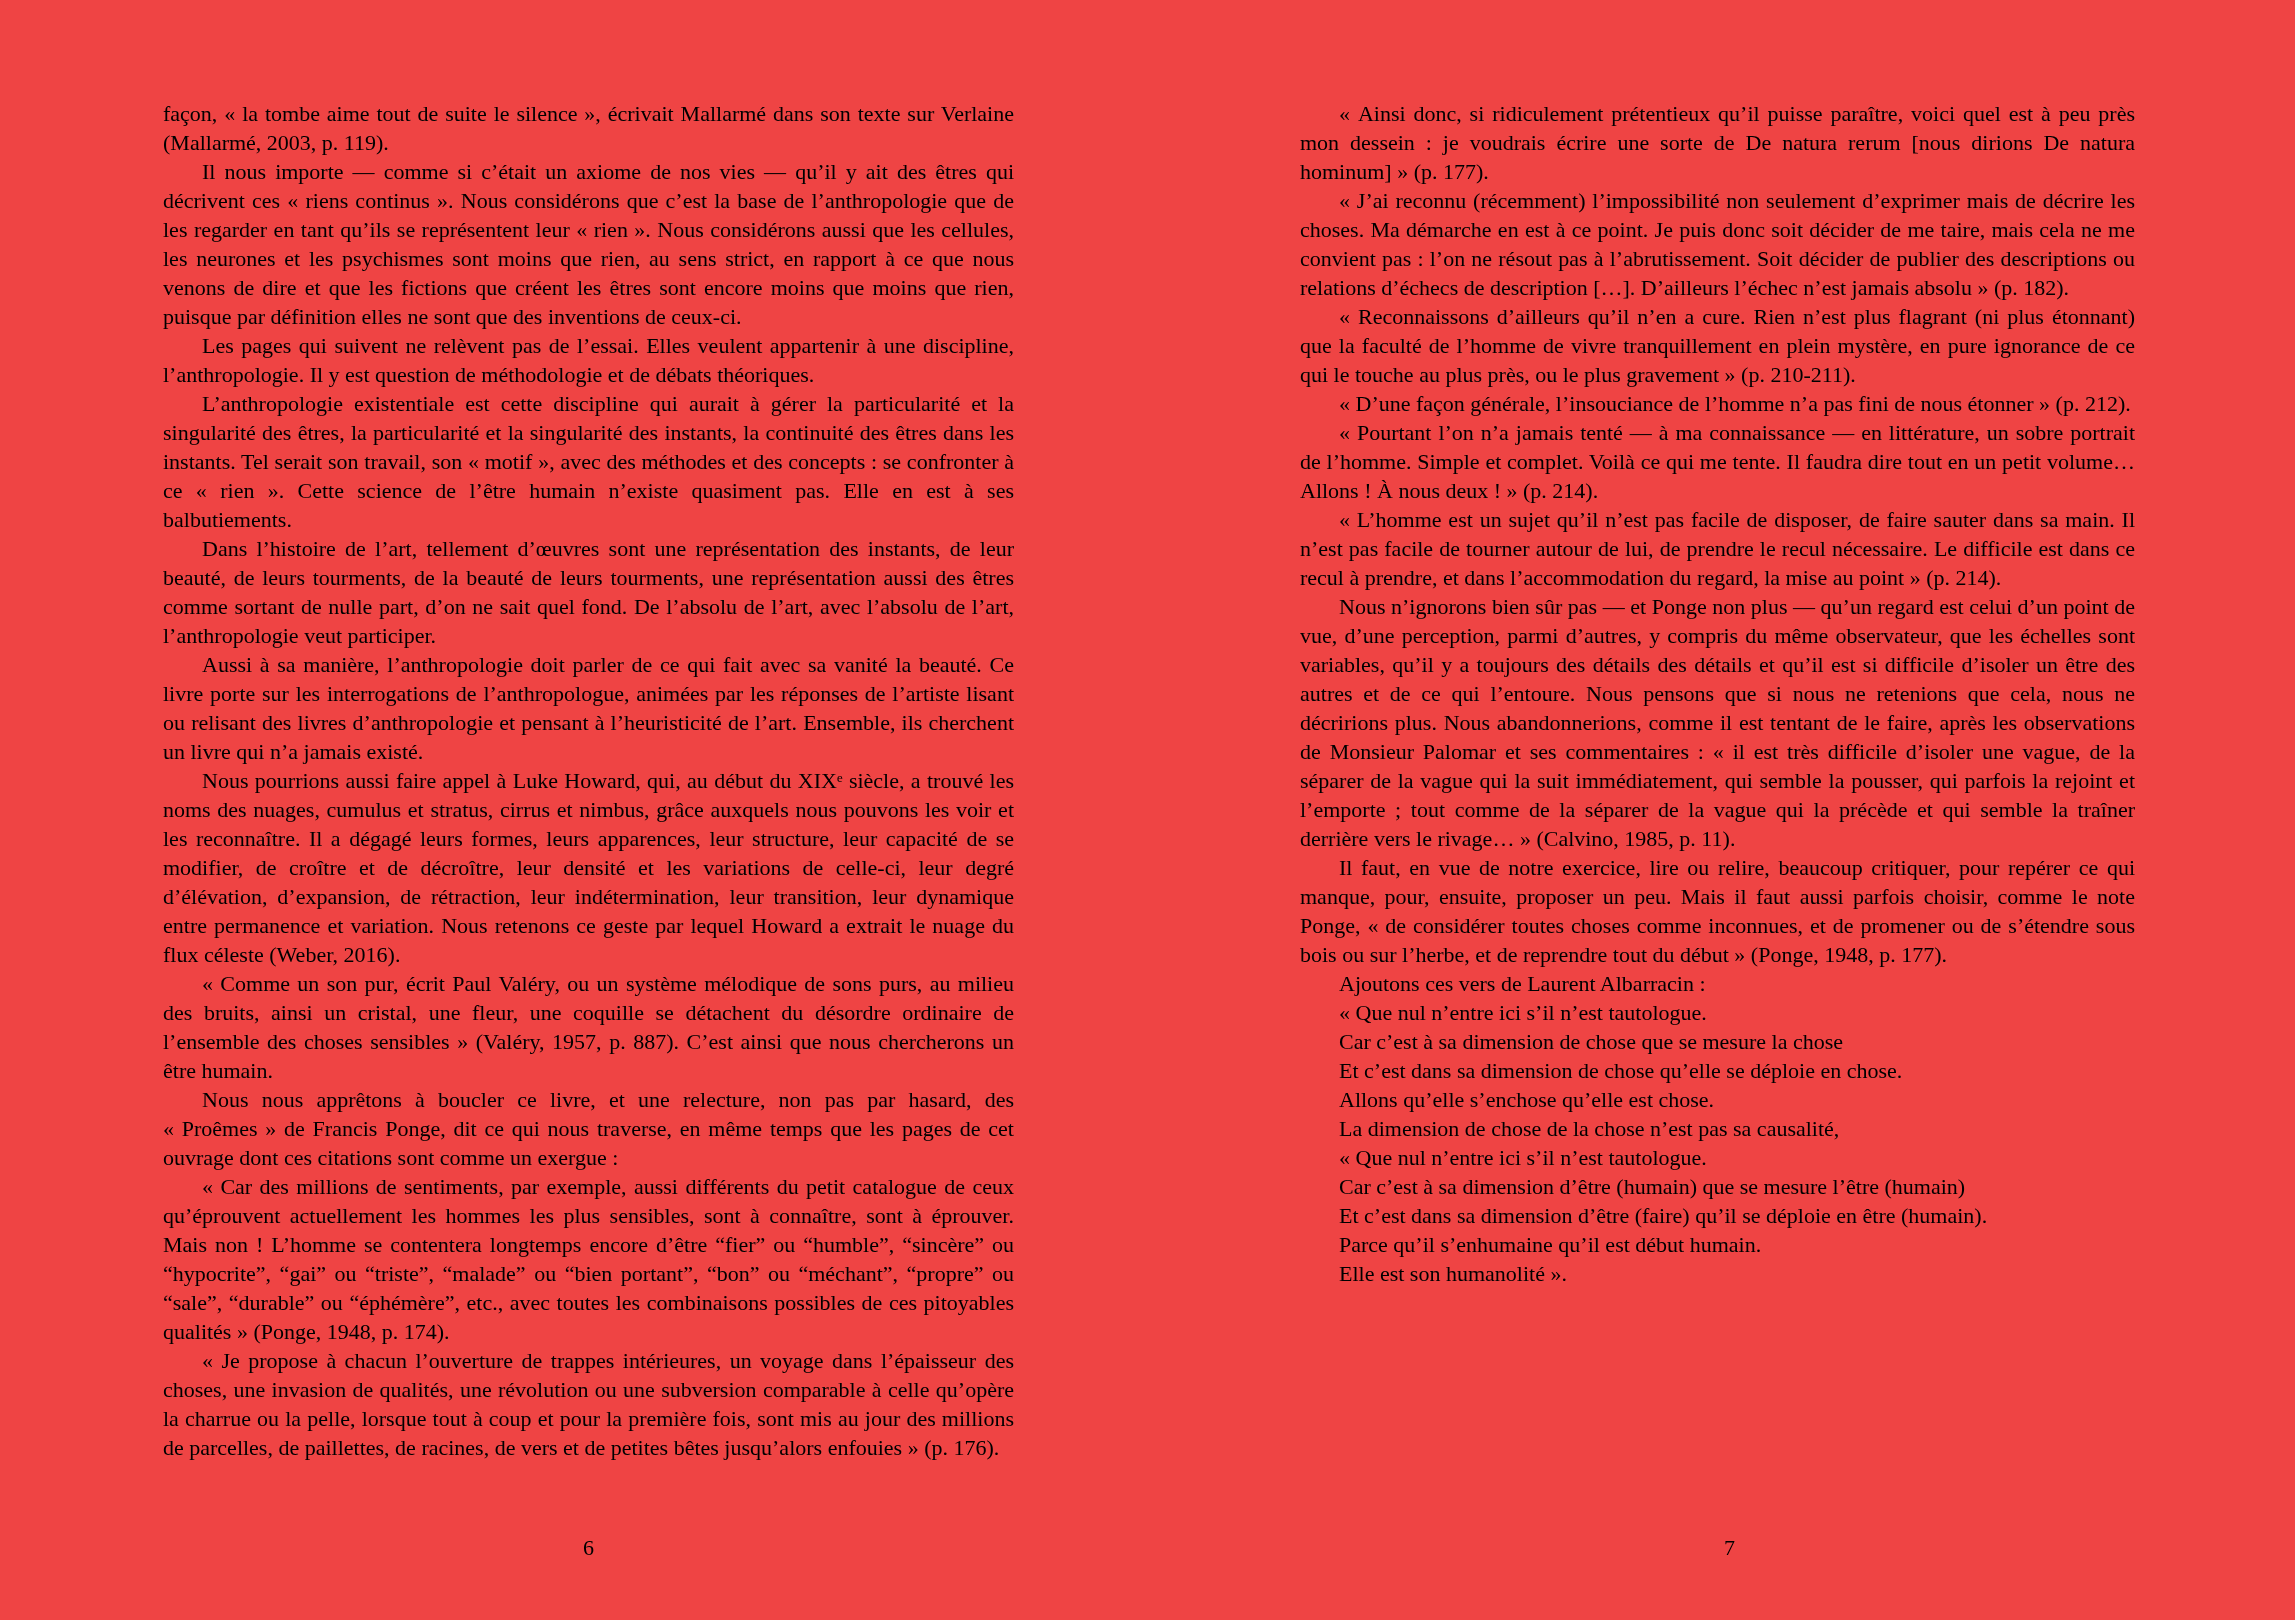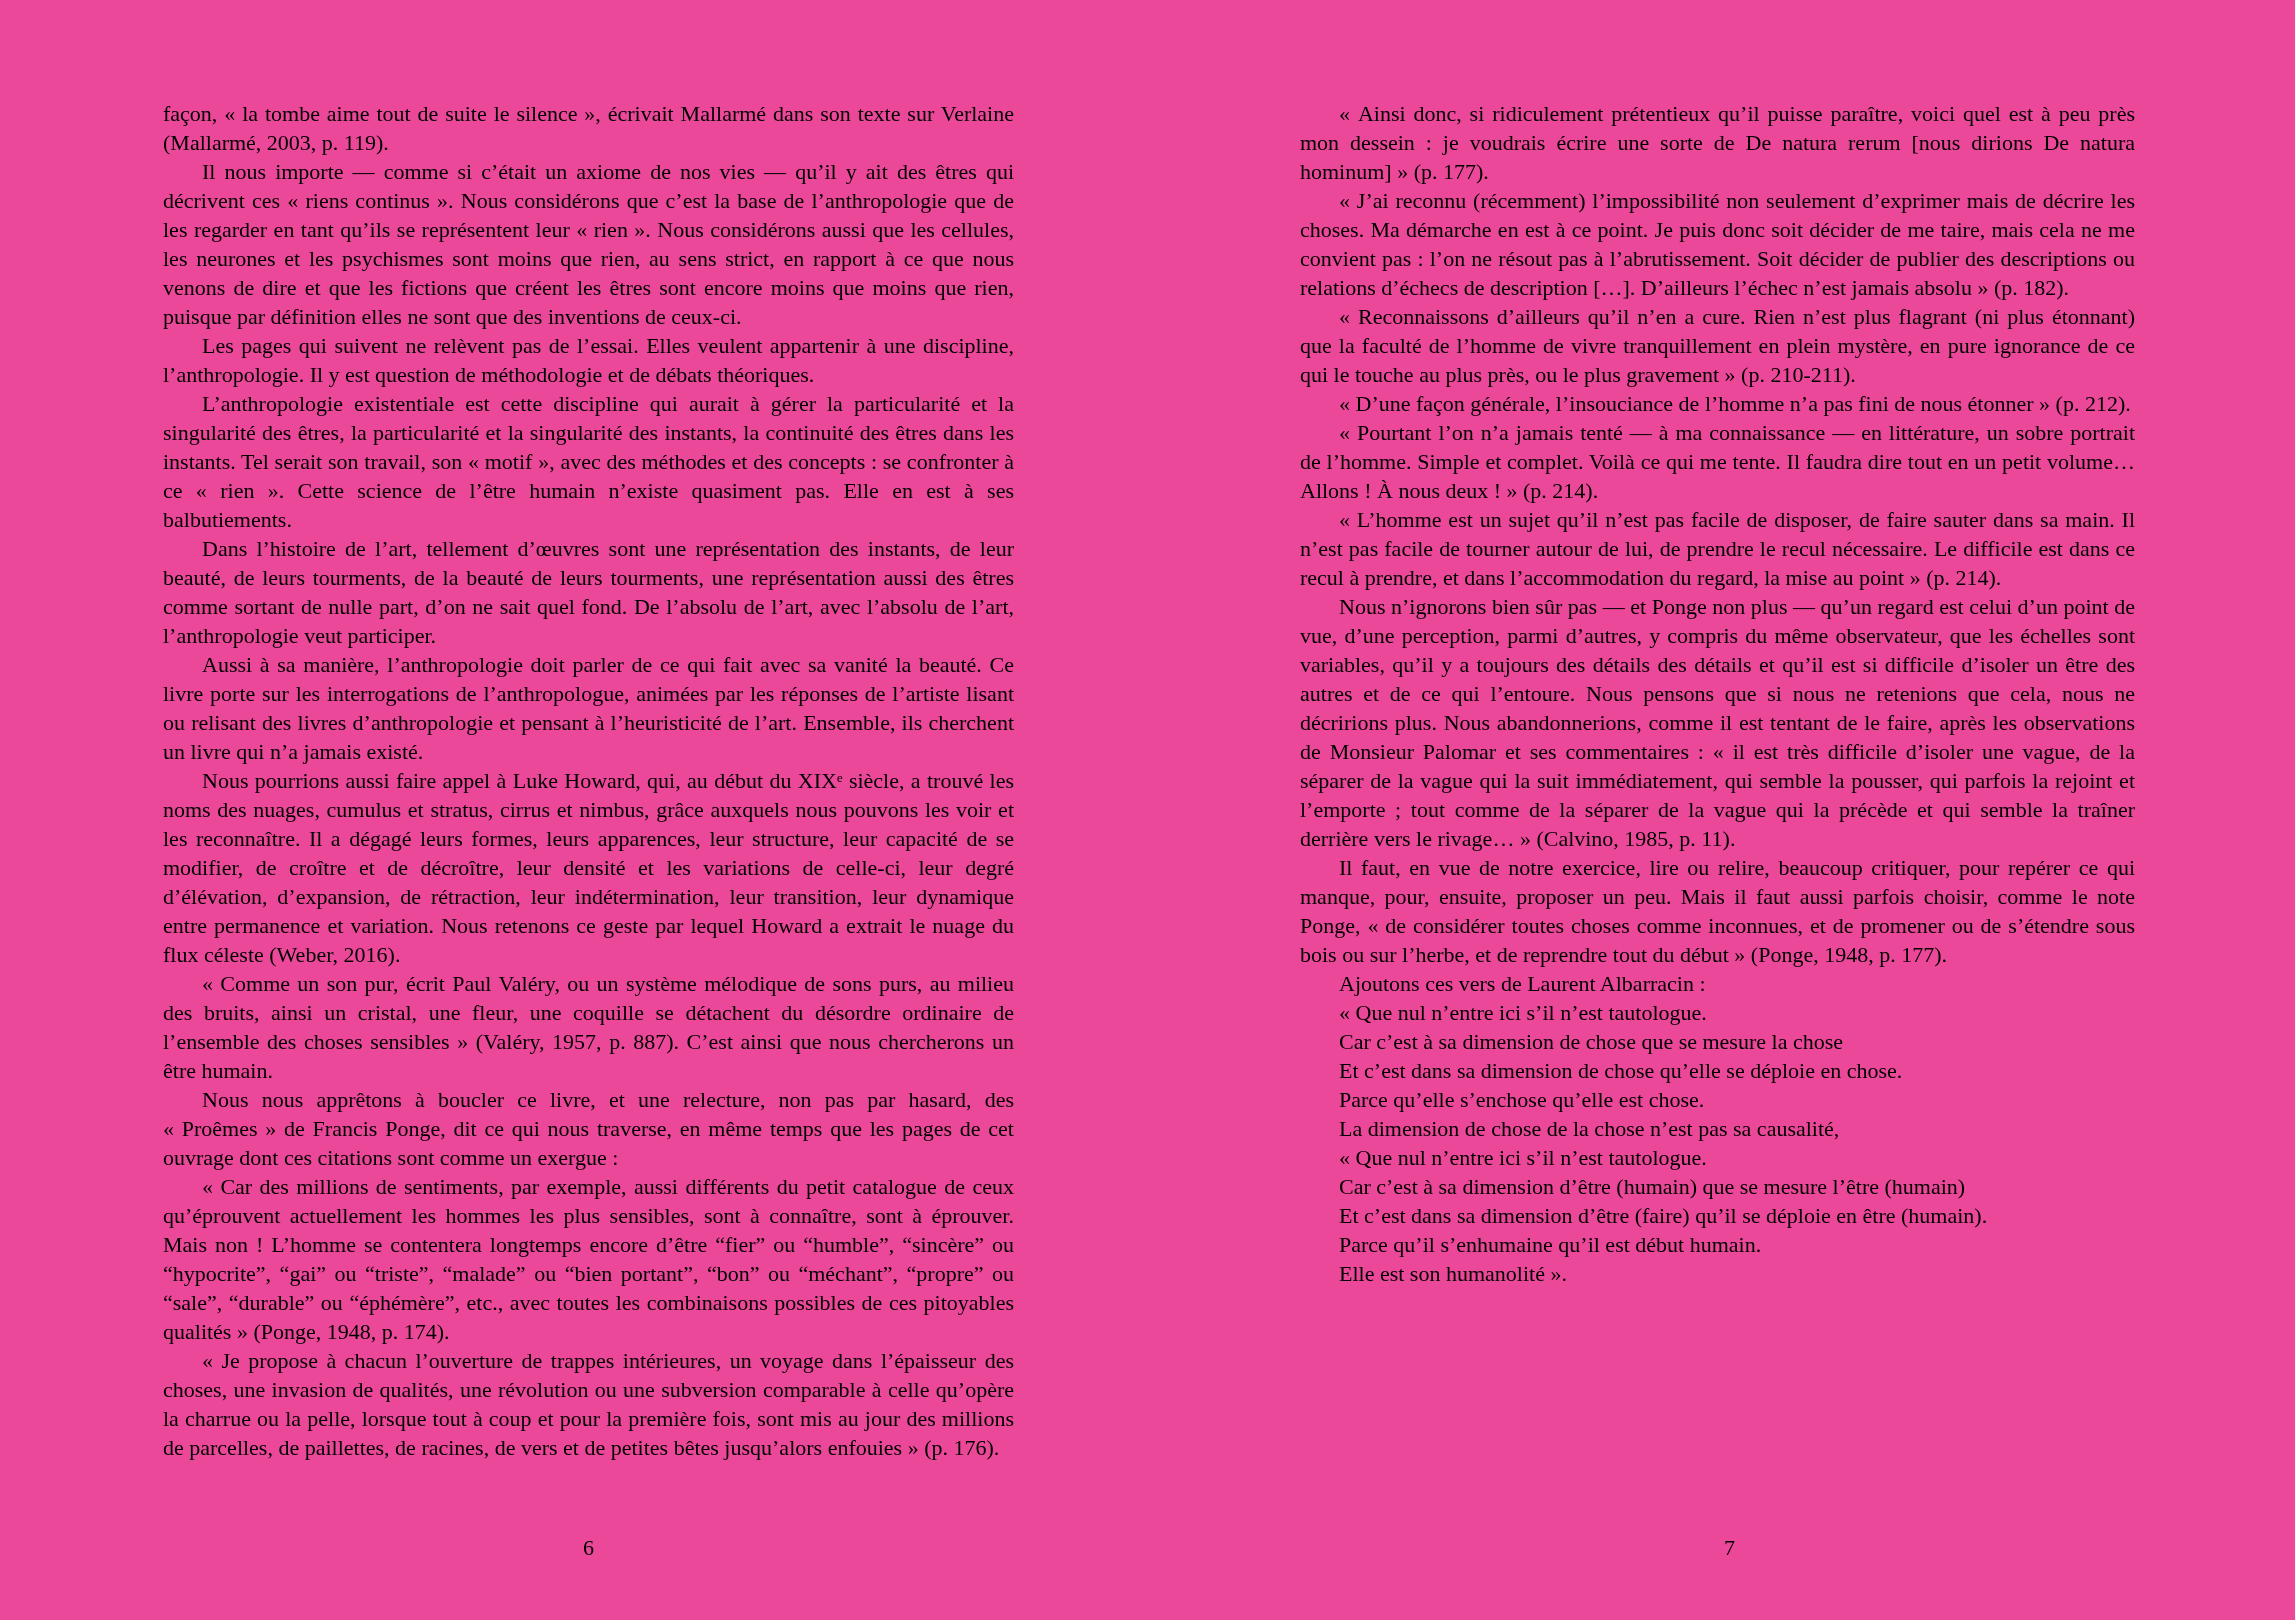--- a/index.html
+++ b/index.html
@@ -12,21 +12,21 @@
     position: relative;
     background: #ffffff;
     color: #000000;
     font-family: "Liberation Serif", "DejaVu Serif", "DejaVu Sans", serif;
   }
   .page {
     position: absolute;
     top: 0;
     width: 1148px;
     height: 1620px;
-    background: #ec4899;
+    background: #ef4444;
   }
   #left-page  { left: 0; }
   #right-page { left: 1148px; }
 
   .page-text {
     position: absolute;
     top: 99px;
     font-size: 22px;
     line-height: 29px;
     text-align: justify;
@@ -84,21 +84,21 @@
       <p class="para indent">«&nbsp;Reconnaissons d’ailleurs qu’il n’en a cure. Rien n’est plus flagrant (ni plus étonnant) que la faculté de l’homme de vivre tranquillement en plein mystère, en pure ignorance de ce qui le touche au plus près, ou le plus gravement&nbsp;» (p. 210-211).</p>
       <p class="para indent">«&nbsp;D’une façon générale, l’insouciance de l’homme n’a pas fini de nous étonner&nbsp;» (p. 212).</p>
       <p class="para indent">«&nbsp;Pourtant l’on n’a jamais tenté — à ma connaissance — en littérature, un sobre portrait de l’homme. Simple et complet. Voilà ce qui me tente. Il faudra dire tout en un petit volume… Allons&nbsp;! À nous deux&nbsp;!&nbsp;» (p. 214).</p>
       <p class="para indent">«&nbsp;L’homme est un sujet qu’il n’est pas facile de disposer, de faire sauter dans sa main. Il n’est pas facile de tourner autour de lui, de prendre le recul nécessaire. Le difficile est dans ce recul à prendre, et dans l’accommodation du regard, la mise au point&nbsp;» (p. 214).</p>
       <p class="para indent">Nous n’ignorons bien sûr pas — et Ponge non plus — qu’un regard est celui d’un point de vue, d’une perception, parmi d’autres, y compris du même observateur, que les échelles sont variables, qu’il y a toujours des détails des détails et qu’il est si difficile d’isoler un être des autres et de ce qui l’entoure. Nous pensons que si nous ne retenions que cela, nous ne décririons plus. Nous abandonnerions, comme il est tentant de le faire, après les observations de Monsieur Palomar et ses commentaires&nbsp;: «&nbsp;il est très difficile d’isoler une vague, de la séparer de la vague qui la suit immédiatement, qui semble la pousser, qui parfois la rejoint et l’emporte&nbsp;; tout comme de la séparer de la vague qui la précède et qui semble la traîner derrière vers le rivage…&nbsp;» (Calvino, 1985, p. 11).</p>
       <p class="para indent">Il faut, en vue de notre exercice, lire ou relire, beaucoup critiquer, pour repérer ce qui manque, pour, ensuite, proposer un peu. Mais il faut aussi parfois choisir, comme le note Ponge, «&nbsp;de considérer toutes choses comme inconnues, et de promener ou de s’étendre sous bois ou sur l’herbe, et de reprendre tout du début&nbsp;» (Ponge, 1948, p. 177).</p>
       <p class="para indent">Ajoutons ces vers de Laurent Albarracin&nbsp;:</p>
       <p class="para indent">«&nbsp;Que nul n’entre ici s’il n’est tautologue.</p>
       <p class="para indent">Car c’est à sa dimension de chose que se mesure la chose</p>
       <p class="para indent">Et c’est dans sa dimension de chose qu’elle se déploie en chose.</p>
-      <p class="para indent">Parce qu’elle s’enchose qu’elle est chose.</p>
+      <p class="para indent">Allons qu’elle s’enchose qu’elle est chose.</p>
       <p class="para indent">La dimension de chose de la chose n’est pas sa causalité,</p>
       <p class="para indent">«&nbsp;Que nul n’entre ici s’il n’est tautologue.</p>
       <p class="para indent">Car c’est à sa dimension d’être (humain) que se mesure l’être (humain)</p>
       <p class="para indent">Et c’est dans sa dimension d’être (faire) qu’il se déploie en être (humain).</p>
       <p class="para indent">Parce qu’il s’enhumaine qu’il est début humain.</p>
       <p class="para indent">Elle est son humanolité&nbsp;».</p>
     </div>
   <div class="page-number">7</div>
 </div>
 

